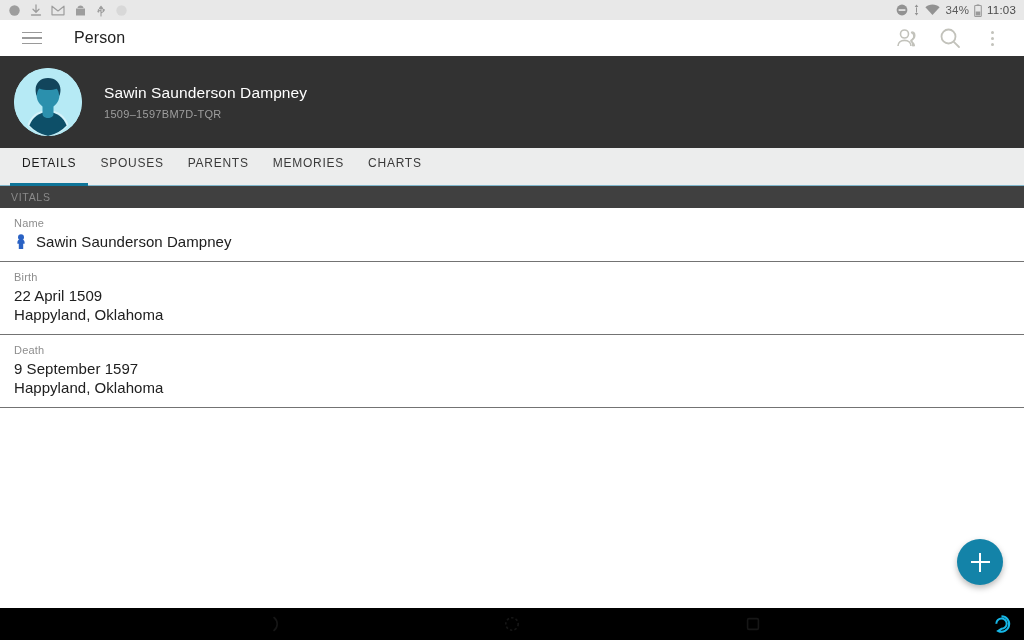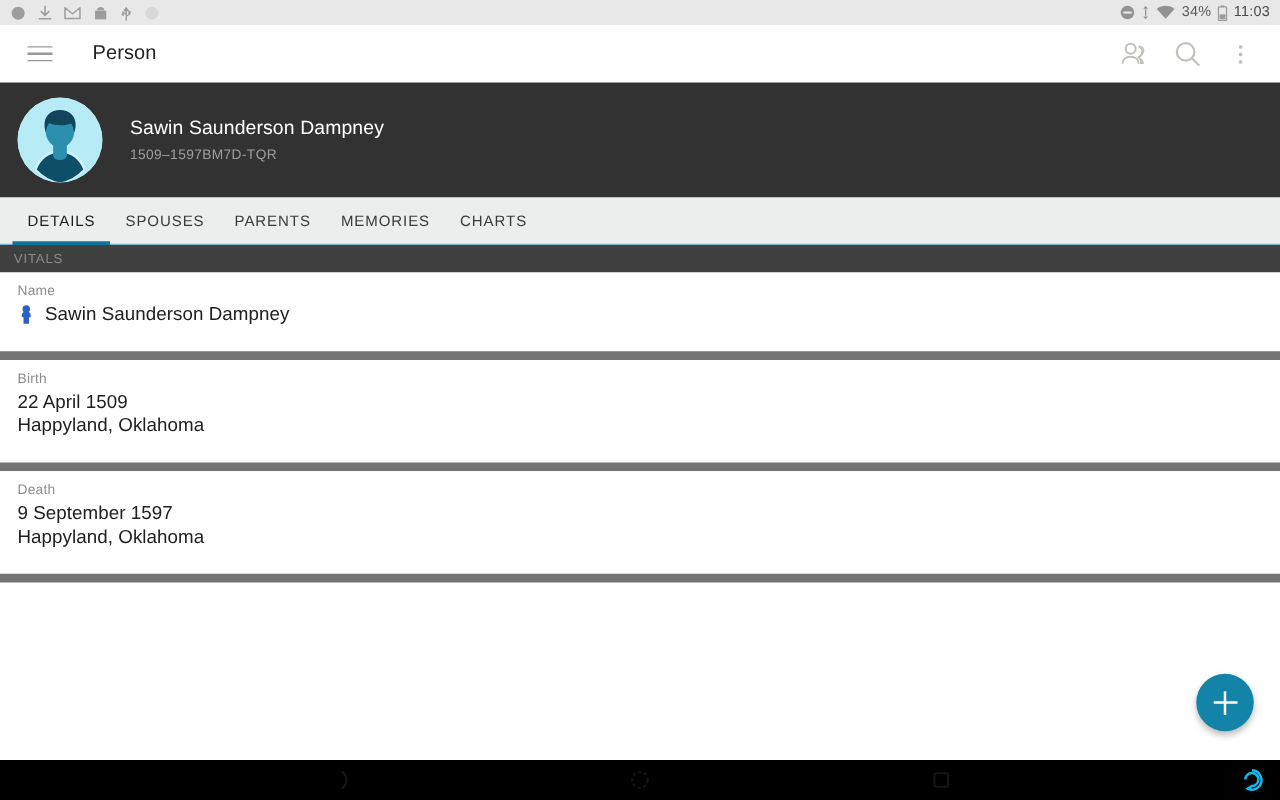--- a/index.html
+++ b/index.html
@@ -18,21 +18,21 @@
     justify-content:space-between; padding:0 8px;
   }
   .sb-left { display:flex; align-items:center; gap:9px; }
   .sb-right { display:flex; align-items:center; gap:5px; }
   .sb-ico { display:block; opacity:.62; }
   .sb-text { font-size:11.5px; color:#5b5b5b; letter-spacing:.2px; }
   .sb-time { font-size:11.5px; color:#4a4a4a; letter-spacing:.2px; }
 
   
   .appbar {
-    height:46px; background:#fff; display:flex; align-items:center;
+    height:36px; background:#fff; display:flex; align-items:center;
     padding:0 12px; justify-content:space-between;
   }
   .ab-left { display:flex; align-items:center; }
   .hamburger { width:40px; height:40px; display:flex; flex-direction:column;
     justify-content:center; align-items:center; gap:4px; cursor:pointer; }
   .hamburger i { display:block; width:20px; height:1.6px; background:#9a9a9a; }
   .ab-title { font-size:16px; color:#222; margin-left:22px; letter-spacing:.1px; }
   .ab-right { display:flex; align-items:center; gap:14px; padding-right:6px; }
   .ab-ico { width:28px; height:28px; display:flex; align-items:center;
     justify-content:center; cursor:pointer; }
@@ -46,35 +46,35 @@
   }
   .avatar { width:68px; height:68px; border-radius:50%; background:#b6eaf5;
     overflow:hidden; flex:none; position:relative; }
   .p-info { margin-left:22px; }
   .p-name { color:#fff; font-size:15.5px; line-height:18px; letter-spacing:.1px; }
   .p-meta { margin-top:6px; display:flex; gap:0; }
   .p-meta span { color:#9e9e9e; font-size:11px; letter-spacing:.3px; }
 
   
   .tabs-wrap { background:#eceded; position:relative; height:38px; }
-  .tabs { display:flex; height:29px; padding-left:10px; }
+  .tabs { display:flex; align-items:center; height:29px; padding-left:10px; }
   .tab { font-size:12px; color:#3a3a3a; letter-spacing:.75px;
     padding:0 12px; cursor:pointer; font-weight:500; height:38px;
     display:flex; align-items:center; }
   .tab.active { color:#1b1b1b; }
   .tab-underline-base { position:absolute; left:0; bottom:0; width:1024px;
     height:1.5px; background:#7fb6cb; }
   .tab-underline { position:absolute; bottom:0; height:3px; background:#0f7599; }
 
   
   .section-head { background:#404040; height:22px; display:flex; align-items:center;
     padding-left:11px; }
   .section-head span { font-size:10.5px; color:#8a8a8a; letter-spacing:.7px; }
-  .row { background:#fff; padding:9px 14px 20px 14px;
-    border-bottom:7px solid #737373; }
+  .row { background:#fff; padding:9px 14px 10px 14px;
+    border-bottom:1px solid #737373; }
   .row-label { font-size:11px; color:#8d8d8d; letter-spacing:.2px; margin-bottom:3px; }
   .row-value { font-size:15px; color:#202020; line-height:19px; letter-spacing:.05px; }
   .name-line { display:flex; align-items:center; gap:8px; }
   .gender-ico { width:14px; height:16px; flex:none; }
 
   
   .fab { position:absolute; right:21px; bottom:55px; width:46px; height:46px;
     border-radius:50%; background:#1383a8; display:flex; align-items:center;
     justify-content:center; cursor:pointer;
     box-shadow:0 3px 6px rgba(0,0,0,.28); }

